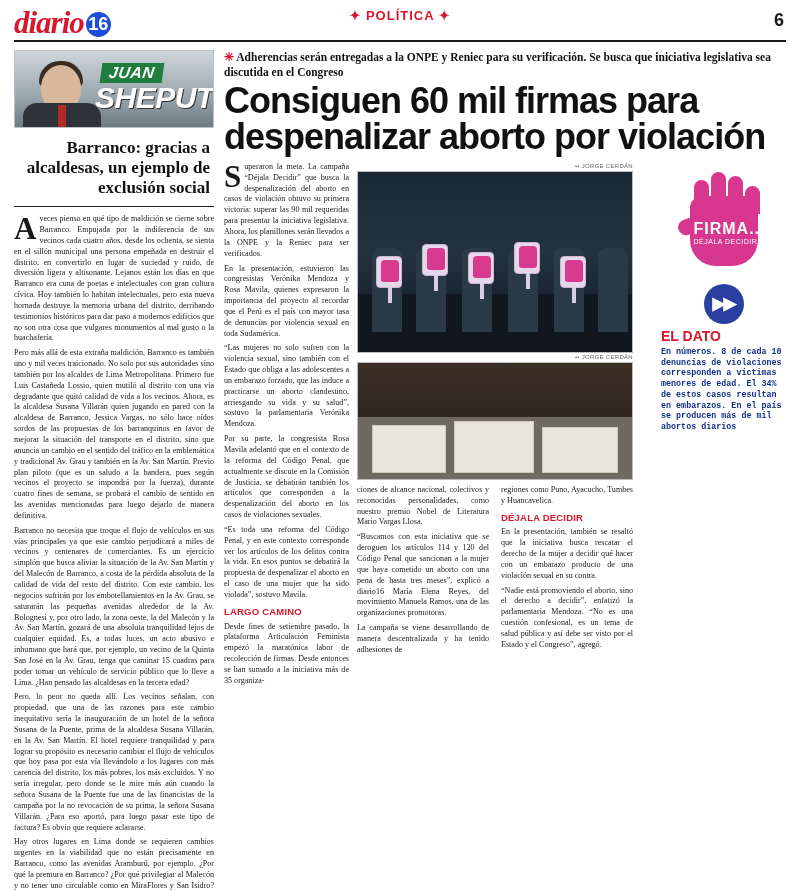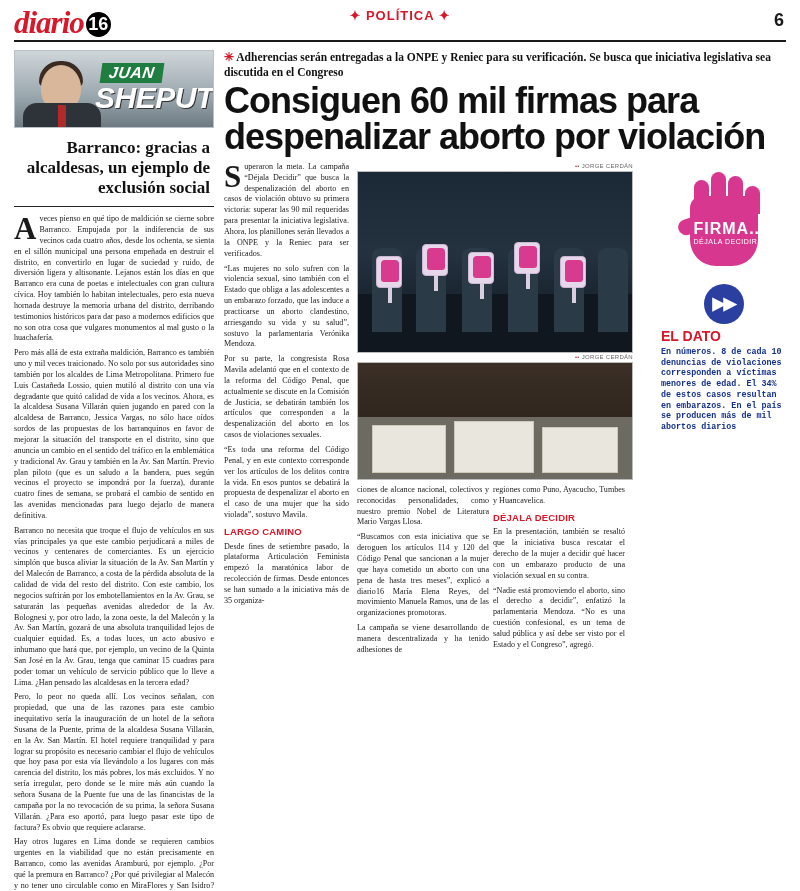--- a/index.html
+++ b/index.html
@@ -25,21 +25,21 @@
     font-family: "Liberation Serif", serif;
     font-weight: bold;
     font-style: italic;
     font-size: 31px;
     color: #d8182a;
     letter-spacing: -1px;
     line-height: 1;
   }
   .logo-16 {
     display:inline-block;
-    background:#000000; color:#fff;
+    background:#1d4ed8; color:#fff;
     font-family:"Liberation Sans", sans-serif;
     font-weight:bold; font-size:18px;
     border-radius:50%;
     width:25px; height:25px;
     text-align:center; line-height:25px;
     margin-left:2px;
     position:relative; top:-3px;
   }
   .section-tag {
     position:absolute; left:50%; transform:translateX(-50%);
@@ -320,20 +320,21 @@
         <span>Adherencias serán entregadas a la ONPE y Reniec para su verificación. Se busca que iniciativa legislativa sea discutida en el Congreso</span>
       </div>
 
       <div class="main-headline">Consiguen 60 mil firmas para despenalizar aborto por violación</div>
 
       <div class="main-cols">
 
         <div class="mc">
           <div class="body-text">
             <p class="dropcap">Superaron la meta. La campaña “Déjala Decidir” que busca la despenalización del aborto en casos de violación obtuvo su primera victoria: superar las 90 mil requeridas para presentar la iniciativa legislativa. Ahora, los planillones serán llevados a la ONPE y la Reniec para ser verificados.</p>
+            <p>En la presentación, estuvieron las congresistas Verónika Mendoza y Rosa Mavila, quienes expresaron la importancia del proyecto al recordar que el Perú es el país con mayor tasa de denuncias por violencia sexual en toda Sudamérica.</p>
             <p>“Las mujeres no solo sufren con la violencia sexual, sino también con el Estado que obliga a las adolescentes a un embarazo forzado, que las induce a practicarse un aborto clandestino, arriesgando su vida y su salud”, sostuvo la parlamentaria Verónika Mendoza.</p>
             <p>Por su parte, la congresista Rosa Mavila adelantó que en el contexto de la reforma del Código Penal, que actualmente se discute en la Comisión de Justicia, se debatirán también los artículos que corresponden a la despenalización del aborto en los casos de violaciones sexuales.</p>
             <p>“Es toda una reforma del Código Penal, y en este contexto corresponde ver los artículos de los delitos contra la vida. En esos puntos se debatirá la propuesta de despenalizar el aborto en el caso de una mujer que ha sido violada”, sostuvo Mavila.</p>
             <div class="sub-head">LARGO CAMINO</div>
             <p>Desde fines de setiembre pasado, la plataforma Articulación Feminista empezó la maratónica labor de recolección de firmas. Desde entonces se han sumado a la iniciativa más de 35 organiza-</p>
           </div>
         </div>
 
         <div class="mc-wide">
           <div class="credit"><span class="dot">•</span><span>• JORGE CERDÁN</span></div>
@@ -368,21 +369,21 @@
           </div>
 
           <div class="credit"><span class="dot">•</span><span>• JORGE CERDÁN</span></div>
           <div class="photo photo-second">
             <div class="table"></div>
             <div class="paper" style="left:14px; top:62px; width:74px; height:48px;"></div>
             <div class="paper" style="left:96px; top:58px; width:80px; height:52px;"></div>
             <div class="paper" style="left:184px; top:64px; width:76px; height:46px;"></div>
           </div>
 
-          <div style="display:flex; gap:4px; margin-top:5px;">
+          <div style="display:flex; gap:12px; margin-top:5px;">
             <div style="width:132px;" class="body-text">
               <p>ciones de alcance nacional, colectivos y reconocidas personalidades, como nuestro premio Nobel de Literatura Mario Vargas Llosa.</p>
               <p>“Buscamos con esta iniciativa que se deroguen los artículos 114 y 120 del Código Penal que sancionan a la mujer que haya cometido un aborto con una pena de hasta tres meses”, explicó a diario16 María Elena Reyes, del movimiento Manuela Ramos, una de las organizaciones promotoras.</p>
               <p>La campaña se viene desarrollando de manera descentralizada y ha tenido adhesiones de</p>
             </div>
             <div style="width:132px;" class="body-text">
               <p>regiones como Puno, Ayacucho, Tumbes y Huancavelica.</p>
               <div class="sub-head">DÉJALA DECIDIR</div>
               <p>En la presentación, también se resaltó que la iniciativa busca rescatar el derecho de la mujer a decidir qué hacer con un embarazo producto de una violación sexual en su contra.</p>
               <p>“Nadie está promoviendo el aborto, sino el derecho a decidir”, enfatizó la parlamentaria Mendoza. “No es una cuestión confesional, es un tema de salud pública y así debe ser visto por el Estado y el Congreso”, agregó.</p>

